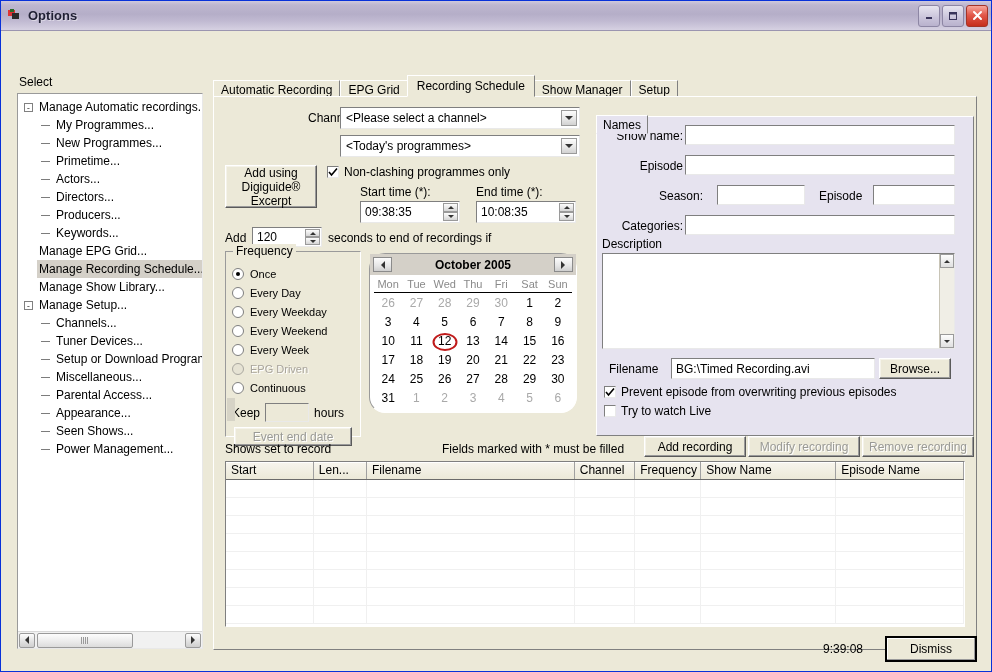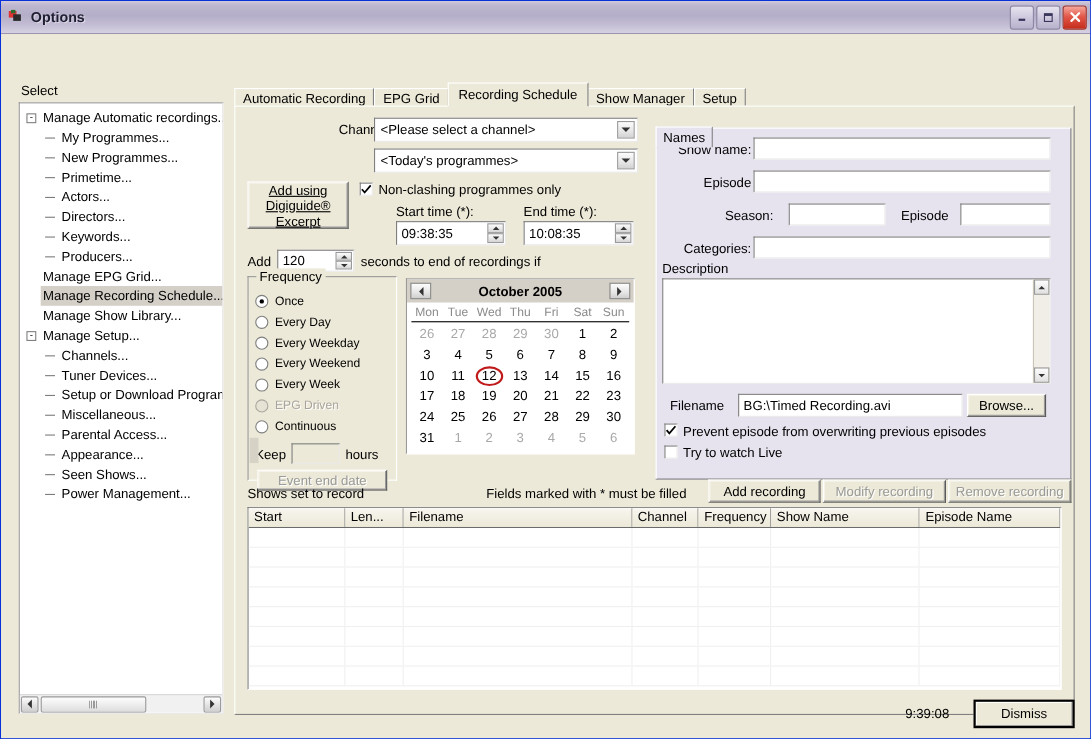--- a/index.html
+++ b/index.html
@@ -357,25 +357,25 @@
           <div class="tnode">
             <div class="dash"></div>
             <span class="lbl">Actors...</span>
           </div>
           <div class="tnode">
             <div class="dash"></div>
             <span class="lbl">Directors...</span>
           </div>
           <div class="tnode">
             <div class="dash"></div>
+            <span class="lbl">Producers...</span>
+          </div>
+          <div class="tnode">
+            <div class="dash"></div>
             <span class="lbl">Keywords...</span>
-          </div>
-          <div class="tnode">
-            <div class="dash"></div>
-            <span class="lbl">Producers...</span>
           </div>
           <div class="tnode">
             <div class="spacer9"></div>
             <span class="lbl">Manage EPG Grid...</span>
           </div>
           <div class="tnode selected">
             <div class="spacer9"></div>
             <span class="lbl">Manage Recording Schedule...</span>
           </div>
           <div class="tnode">
@@ -452,21 +452,21 @@
         </div>
 
         <div style="position:absolute; left:42px; top:42px; width:116px;" class="row-label">EPG</div>
         <div class="combo" style="position:absolute; left:126px; top:38px; width:240px;">
           <span>&lt;Today's programmes&gt;</span>
           <div class="arrowbtn">
               <div class="tri-down"></div>
             </div>
         </div>
 
-        <div class="btn" style="position:absolute; left:11px; top:68px; width:92px; height:43px; flex-direction:column; line-height:14px;text-decoration:underline;">
+        <div class="btn" style="position:absolute; left:11px; top:68px; width:92px; height:43px; flex-direction:column; line-height:14px;">
           <span>Add using</span>
           <span>Digiguide®</span>
           <span>Excerpt</span>
         </div>
 
         <div style="position:absolute; left:113px; top:68px; display:flex; align-items:center; gap:5px;">
           <div class="cbox">
             <svg width="10" height="10" viewBox="0 0 10 10">
                 <path d="M1 5 L3.5 8 L9 1.5" stroke="#000" stroke-width="1.6" fill="none"></path>
               </svg>
@@ -552,21 +552,21 @@
             <span>Keep</span>
             <div class="textbox disabled" style="width:44px; height:19px;">
               <span></span>
               <div style="position:absolute;left:1px;top:1px;bottom:1px;width:8px;background:#d6d3c6;"></div>
             </div>
             <span>hours</span>
           </div>
           <div class="btn disabled" style="margin:5px 8px 0 8px; height:19px;">Event end date</div>
         </div>
 
-        <div id="calendar" style="left:155px; top:156px;">
+        <div id="calendar" style="left:155px; top:156px;border-radius:16px;">
           <div id="cal-header">
             <div class="navbtn">
                 <div class="tri-left"></div>
               </div>
             <div>October 2005</div>
             <div class="navbtn">
                 <div class="tri-right"></div>
               </div>
           </div>
           <div id="cal-dows">
@@ -678,21 +678,21 @@
                   </div>
               </div>
             </div>
 
             <div style="position:absolute; left:12px; top:245px;">Filename</div>
             <div class="textbox" style="position:absolute; left:74px; top:241px; width:204px; height:21px;">
               <span>BG:\Timed Recording.avi</span>
             </div>
             <div class="btn" style="position:absolute; left:282px; top:241px; width:72px; height:21px;">Browse...</div>
 
-            <div style="position:absolute; left:7px; top:268px; display:flex; gap:5px;">
+            <div style="position:absolute; left:7px; top:268px; display:flex; align-items:center; gap:5px;">
               <div class="cbox">
                 <svg width="10" height="10" viewBox="0 0 10 10">
                     <path d="M1 5 L3.5 8 L9 1.5" stroke="#000" stroke-width="1.6" fill="none"></path>
                   </svg>
               </div>
               <span>Prevent episode from overwriting previous episodes</span>
             </div>
             <div style="position:absolute; left:7px; top:287px; display:flex; align-items:center; gap:5px;">
               <div class="cbox"></div>
               <span>Try to watch Live</span>

